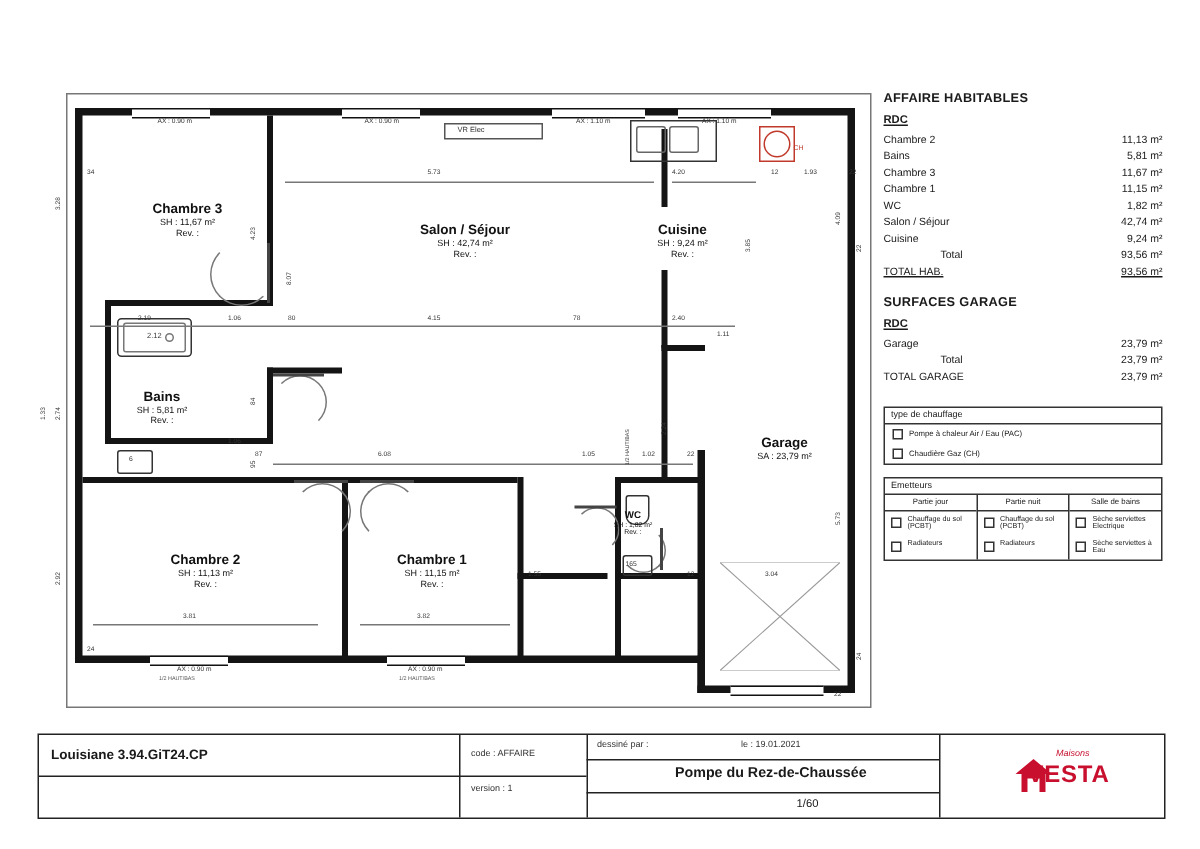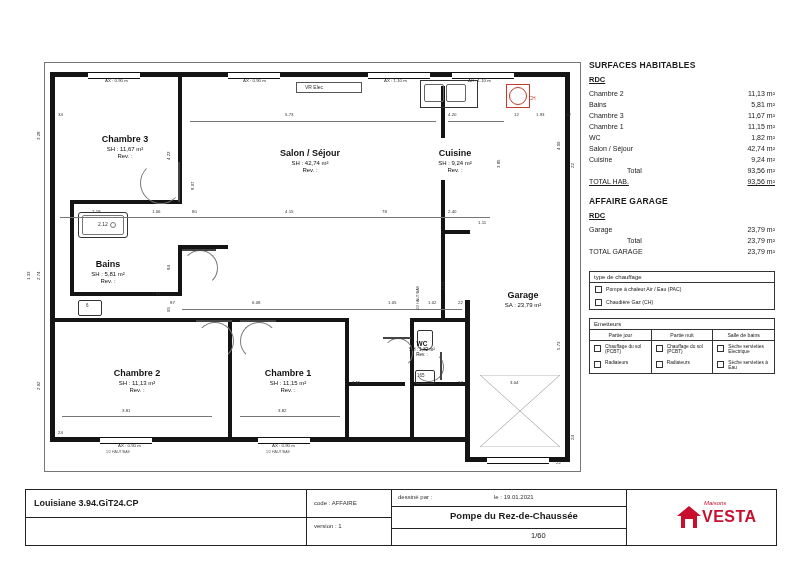--- a/index.html
+++ b/index.html
@@ -52,21 +52,21 @@
   .titleblock{position:absolute;left:25px;top:489px;width:750px;height:55px;border:1px solid #222;}
   .tb-col{position:absolute;top:0;bottom:0;border-left:1px solid #222;}
   .tb-t1{font-size:9px;font-weight:bold;}
   .tb-sm{font-size:6px;color:#333;}
   .tb-plan{font-size:9.5px;font-weight:bold;}
   .tb-scale{font-size:7.5px;}
 
   
   .logo{position:absolute;right:8px;top:8px;width:92px;height:38px;}
   .logo .lt{position:absolute;left:28px;top:2px;font-size:6px;color:#c8102e;font-style:italic;}
-  .logo .lv{position:absolute;left:26px;top:10px;font-size:16px;font-weight:bold;color:#c8102e;letter-spacing:.5px;}
+  .logo .lv{position:absolute;left:9px;top:10px;font-size:16px;font-weight:bold;color:#c8102e;letter-spacing:.5px;}
   .logo .house{position:absolute;left:0px;top:6px;width:26px;height:26px;}
 
   .hatch{position:absolute;}
 </style>
 </head>
 <body>
 
 <div class="stage">
 
   <div class="dimline" style="left:44px;top:62px;width:536px;"></div>
@@ -270,21 +270,21 @@
   <div class="dim" style="left:496px;top:168px;transform:rotate(-90deg);transform-origin:left top;">3.85</div>
   <div class="dim" style="left:556px;top:150px;transform:rotate(-90deg);transform-origin:left top;">4.09</div>
   <div class="dim" style="left:440px;top:290px;transform:rotate(-90deg);transform-origin:left top;">2.24</div>
   <div class="dim" style="left:556px;top:350px;transform:rotate(-90deg);transform-origin:left top;">5.73</div>
   <div class="dim" style="left:570px;top:168px;transform:rotate(-90deg);transform-origin:left top;">22</div>
   <div class="dim" style="left:570px;top:440px;transform:rotate(-90deg);transform-origin:left top;">24</div>
 
   <div class="dim" style="left:416px;top:310px;font-size:3.6px;transform:rotate(-90deg);transform-origin:left top;">1/2 HAUT/BAS</div>
 
   <div class="panel">
-    <h3>SURFACES HABITABLES</h3>
+    <h3>AFFAIRE HABITABLES</h3>
     <div class="sub">RDC</div>
 
     <div style="margin-top:4px;">
       <div class="rowline">
           <span>Chambre 2</span>
           <span class="v">11,13 m²</span>
         </div>
       <div class="rowline">
           <span>Bains</span>
           <span class="v">5,81 m²</span>
@@ -312,21 +312,21 @@
       <div class="totline" style="padding-left:38px;">
           <span>Total</span>
           <span class="v">93,56 m²</span>
         </div>
       <div class="totline ul">
           <span>TOTAL HAB.</span>
           <span class="v">93,56 m²</span>
         </div>
     </div>
 
-    <h3 style="margin-top:9px;">AFFAIRE GARAGE</h3>
+    <h3 style="margin-top:9px;">SURFACES GARAGE</h3>
     <div class="sub">RDC</div>
     <div style="margin-top:4px;">
       <div class="rowline">
           <span>Garage</span>
           <span class="v">23,79 m²</span>
         </div>
       <div class="totline" style="padding-left:38px;">
           <span>Total</span>
           <span class="v">23,79 m²</span>
         </div>

